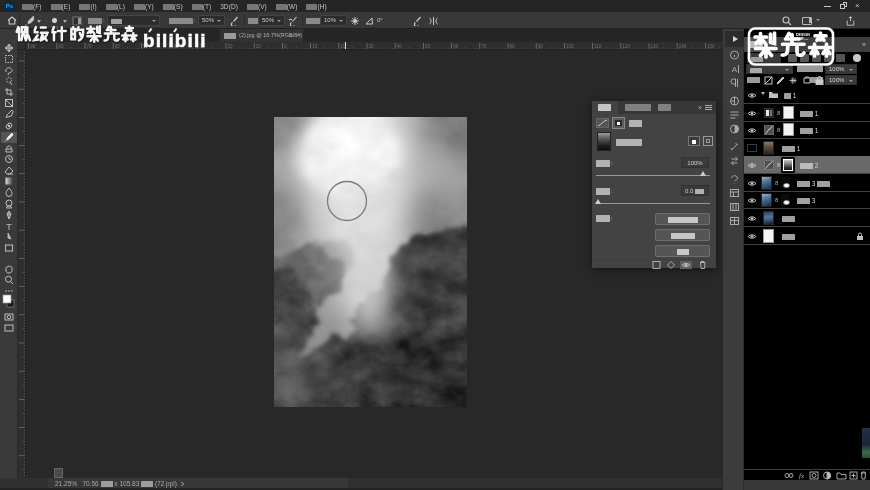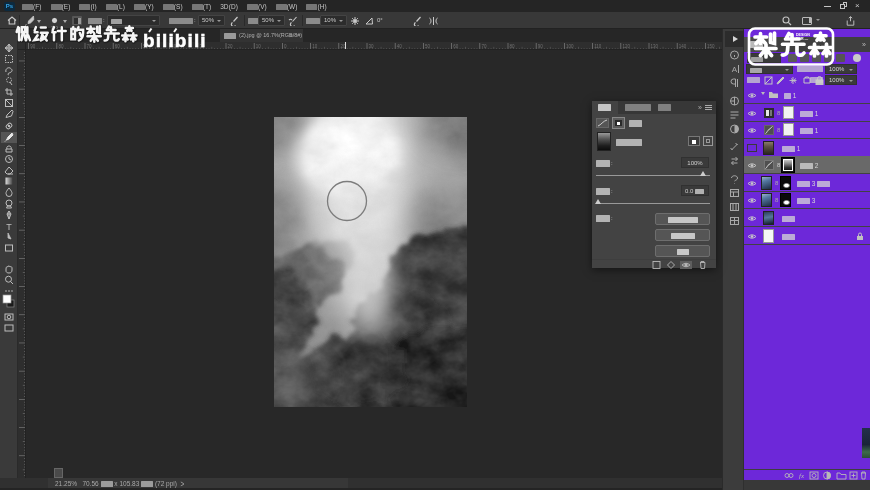--- a/index.html
+++ b/index.html
@@ -755,21 +755,21 @@
         <rect x="-4" y="-3.5" width="8" height="7" stroke="#a9a9a9" fill="none" stroke-width="1"></rect>
         <path d="M-1.5 -3.5 v7 M1.5 -3.5 v7" stroke="#a9a9a9" fill="none" stroke-width="1"></path>
       </g>
       <g transform="translate(12.5,173)">
         <rect x="-4" y="-3.5" width="8" height="7" stroke="#a9a9a9" fill="none" stroke-width="1"></rect>
         <path d="M-4 -0.5 h8 M0 -3.5 v7" stroke="#a9a9a9" fill="none" stroke-width="1"></path>
       </g>
     </svg>
 </div>
 
-<div class="abs" id="layers" style="left:744px;top:29px;width:126px;height:461px;background:#6d28d9;font-size:6.5px;color:#d6d6d6">
+<div class="abs" id="layers" style="left:744px;top:29px;width:126px;height:461px;background:#000000;font-size:6.5px;color:#d6d6d6">
 
   <div class="abs" style="left:0;top:8px;width:126px;height:15px;background:#3f3f3f">
     <div class="abs" style="left:0;top:0;width:32px;height:15px;background:#4a4a4a"><span class="cj" style="width:13px;height:6.5px;background:rgba(214,214,214,.8);margin:4px 0 0 6px"></span></div>
     <div class="abs" style="right:4px;top:4px;color:#bbb;font-size:7px">»</div>
   </div>
 
   <div class="abs" style="left:0;top:23px;width:126px;height:12px">
     <div class="abs" style="left:3px;top:1px;width:34px;height:10px;background:#3a3a3a;border:1px solid #333"><span class="cj" style="width:12px;height:5px;background:rgba(200,200,200,.7);margin:2px 0 0 3px"></span></div>
     <div class="abs" style="left:44px;top:2px;width:9px;height:8px;background:#5a5a5a;border-radius:1px"></div>
     <div class="abs" style="left:56px;top:2px;width:9px;height:8px;background:#555;border-radius:1px"></div>

